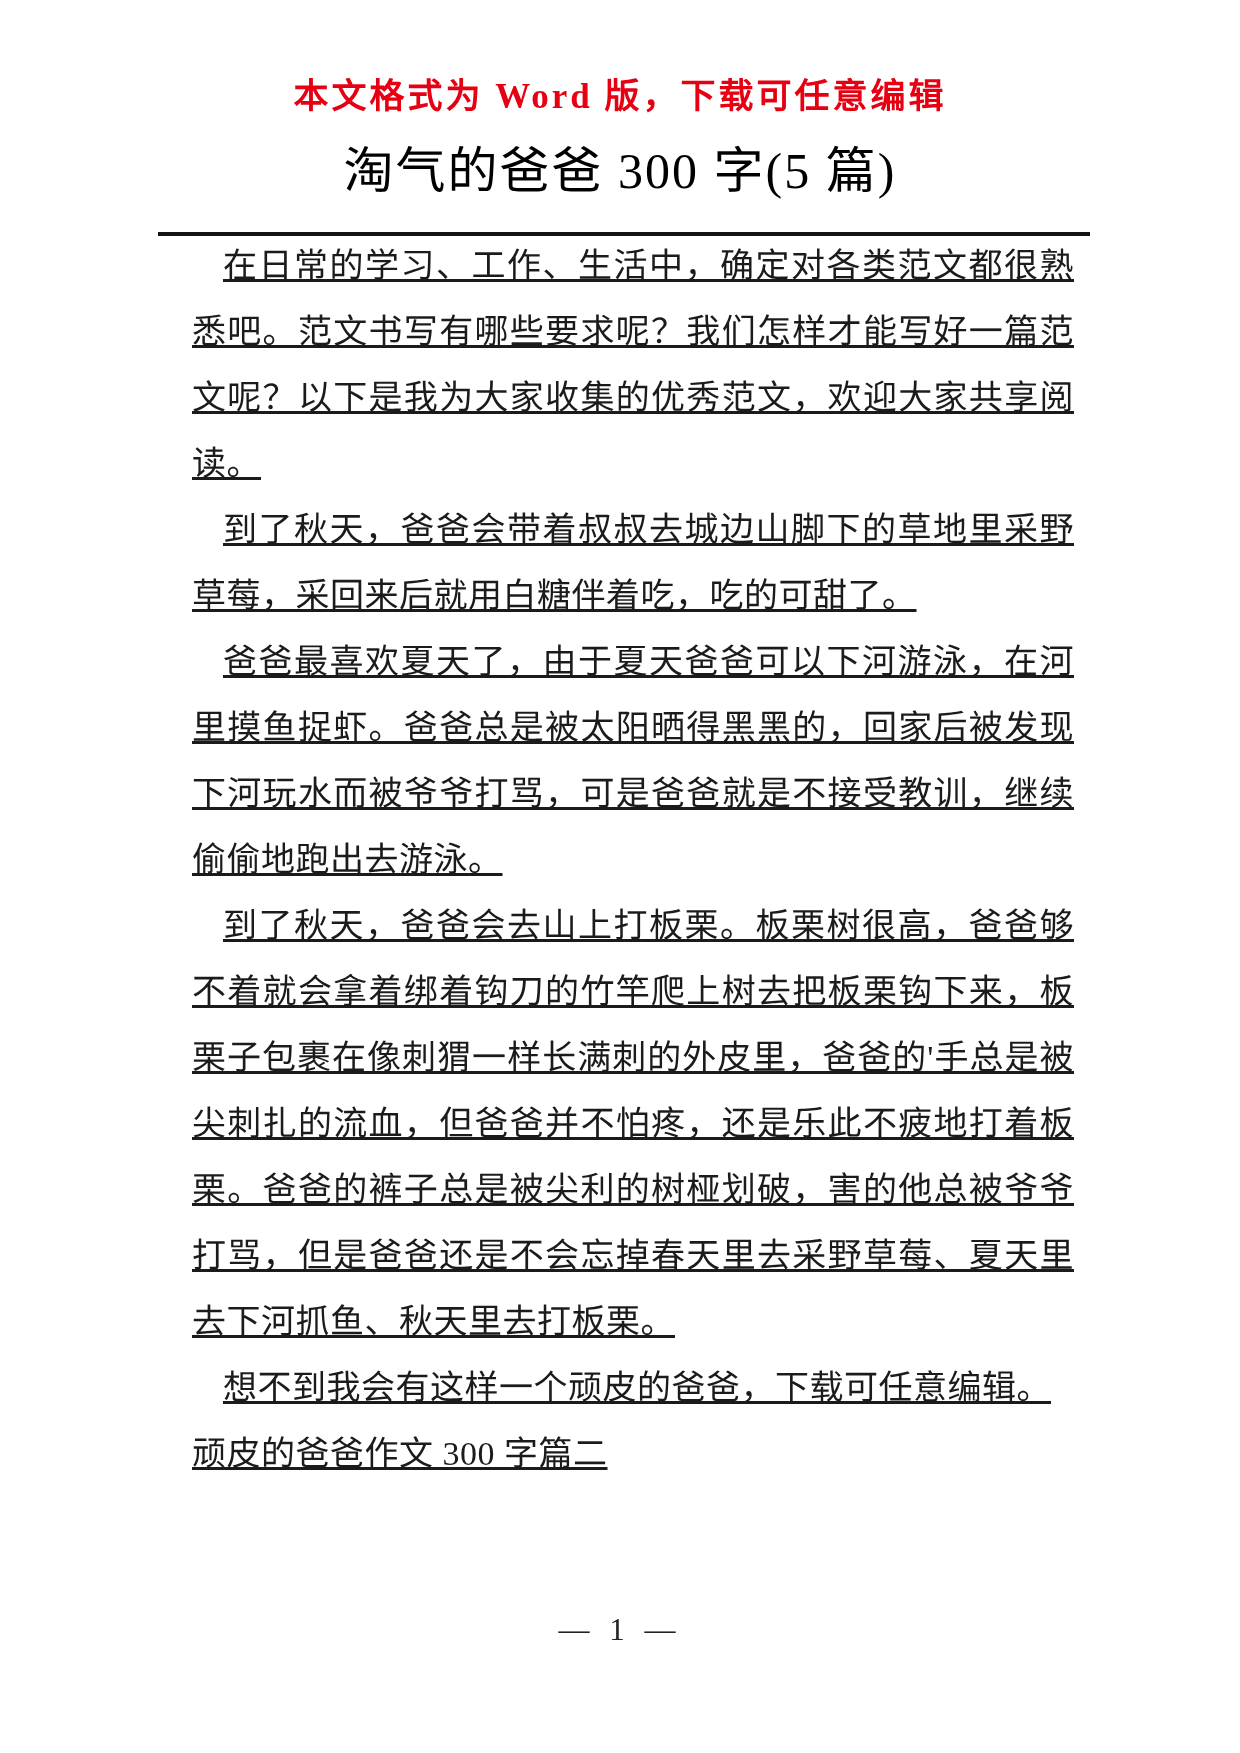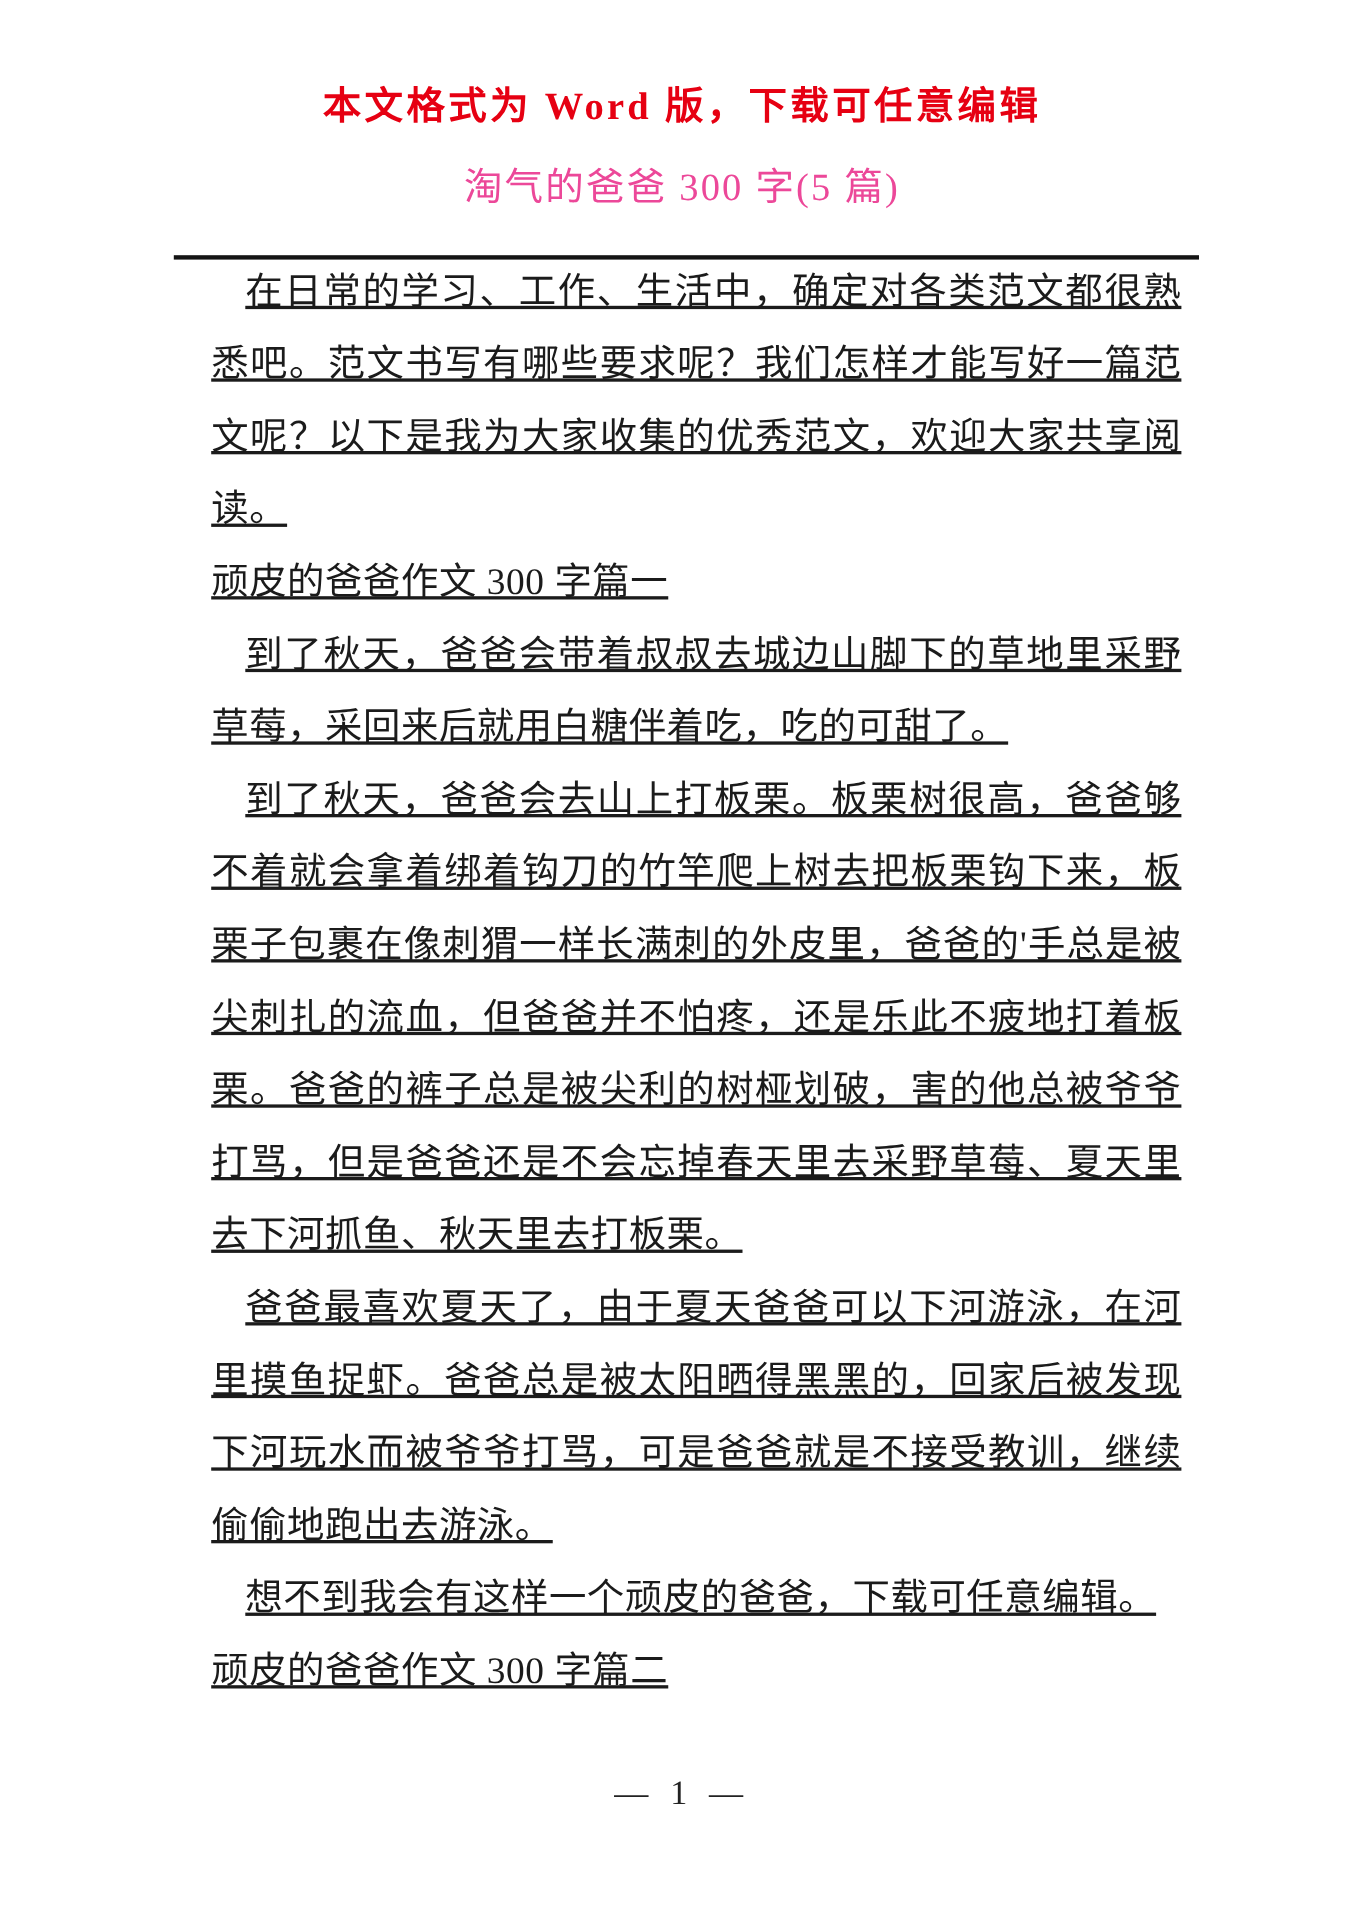--- a/index.html
+++ b/index.html
@@ -27,24 +27,24 @@
     font-weight: bold;
     letter-spacing: 3px;
     color: #e60012;
   }
   .doc-title {
     position: absolute;
     top: 142px;
     left: 0;
     width: 100%;
     text-align: center;
-    font-size: 35px;
+    font-size: 50px;
     line-height: 58px;
     letter-spacing: 2px;
-    color: #ec4899;
+    color: #000000;
     font-weight: normal;
     margin: 0;
   }
   .title-divider {
     position: absolute;
     top: 232px;
     left: 158px;
     width: 932px;
     height: 4px;
     background: #141414;
@@ -85,23 +85,22 @@
 <div class="page">
 
   <div class="notice">本文格式为 Word 版，下载可任意编辑</div>
 
   <h1 class="doc-title">淘气的爸爸 300 字(5 篇)</h1>
 
   <div class="title-divider"></div>
 
   <div class="content">
     <p class="para indent">在日常的学习、工作、生活中，确定对各类范文都很熟悉吧。范文书写有哪些要求呢？我们怎样才能写好一篇范文呢？以下是我为大家收集的优秀范文，欢迎大家共享阅读。</p>
-    <p class="para">顽皮的爸爸作文 300 字篇一</p>
     <p class="para indent">到了秋天，爸爸会带着叔叔去城边山脚下的草地里采野草莓，采回来后就用白糖伴着吃，吃的可甜了。</p>
+    <p class="para indent">爸爸最喜欢夏天了，由于夏天爸爸可以下河游泳，在河里摸鱼捉虾。爸爸总是被太阳晒得黑黑的，回家后被发现下河玩水而被爷爷打骂，可是爸爸就是不接受教训，继续偷偷地跑出去游泳。</p>
     <p class="para indent">到了秋天，爸爸会去山上打板栗。板栗树很高，爸爸够不着就会拿着绑着钩刀的竹竿爬上树去把板栗钩下来，板栗子包裹在像刺猬一样长满刺的外皮里，爸爸的'手总是被尖刺扎的流血，但爸爸并不怕疼，还是乐此不疲地打着板栗。爸爸的裤子总是被尖利的树桠划破，害的他总被爷爷打骂，但是爸爸还是不会忘掉春天里去采野草莓、夏天里去下河抓鱼、秋天里去打板栗。</p>
-    <p class="para indent">爸爸最喜欢夏天了，由于夏天爸爸可以下河游泳，在河里摸鱼捉虾。爸爸总是被太阳晒得黑黑的，回家后被发现下河玩水而被爷爷打骂，可是爸爸就是不接受教训，继续偷偷地跑出去游泳。</p>
     <p class="para indent">想不到我会有这样一个顽皮的爸爸，下载可任意编辑。</p>
     <p class="para">顽皮的爸爸作文 300 字篇二</p>
   </div>
 
   <div class="page-footer">— 1 —</div>
 
 </div>
 
 </body></html>

